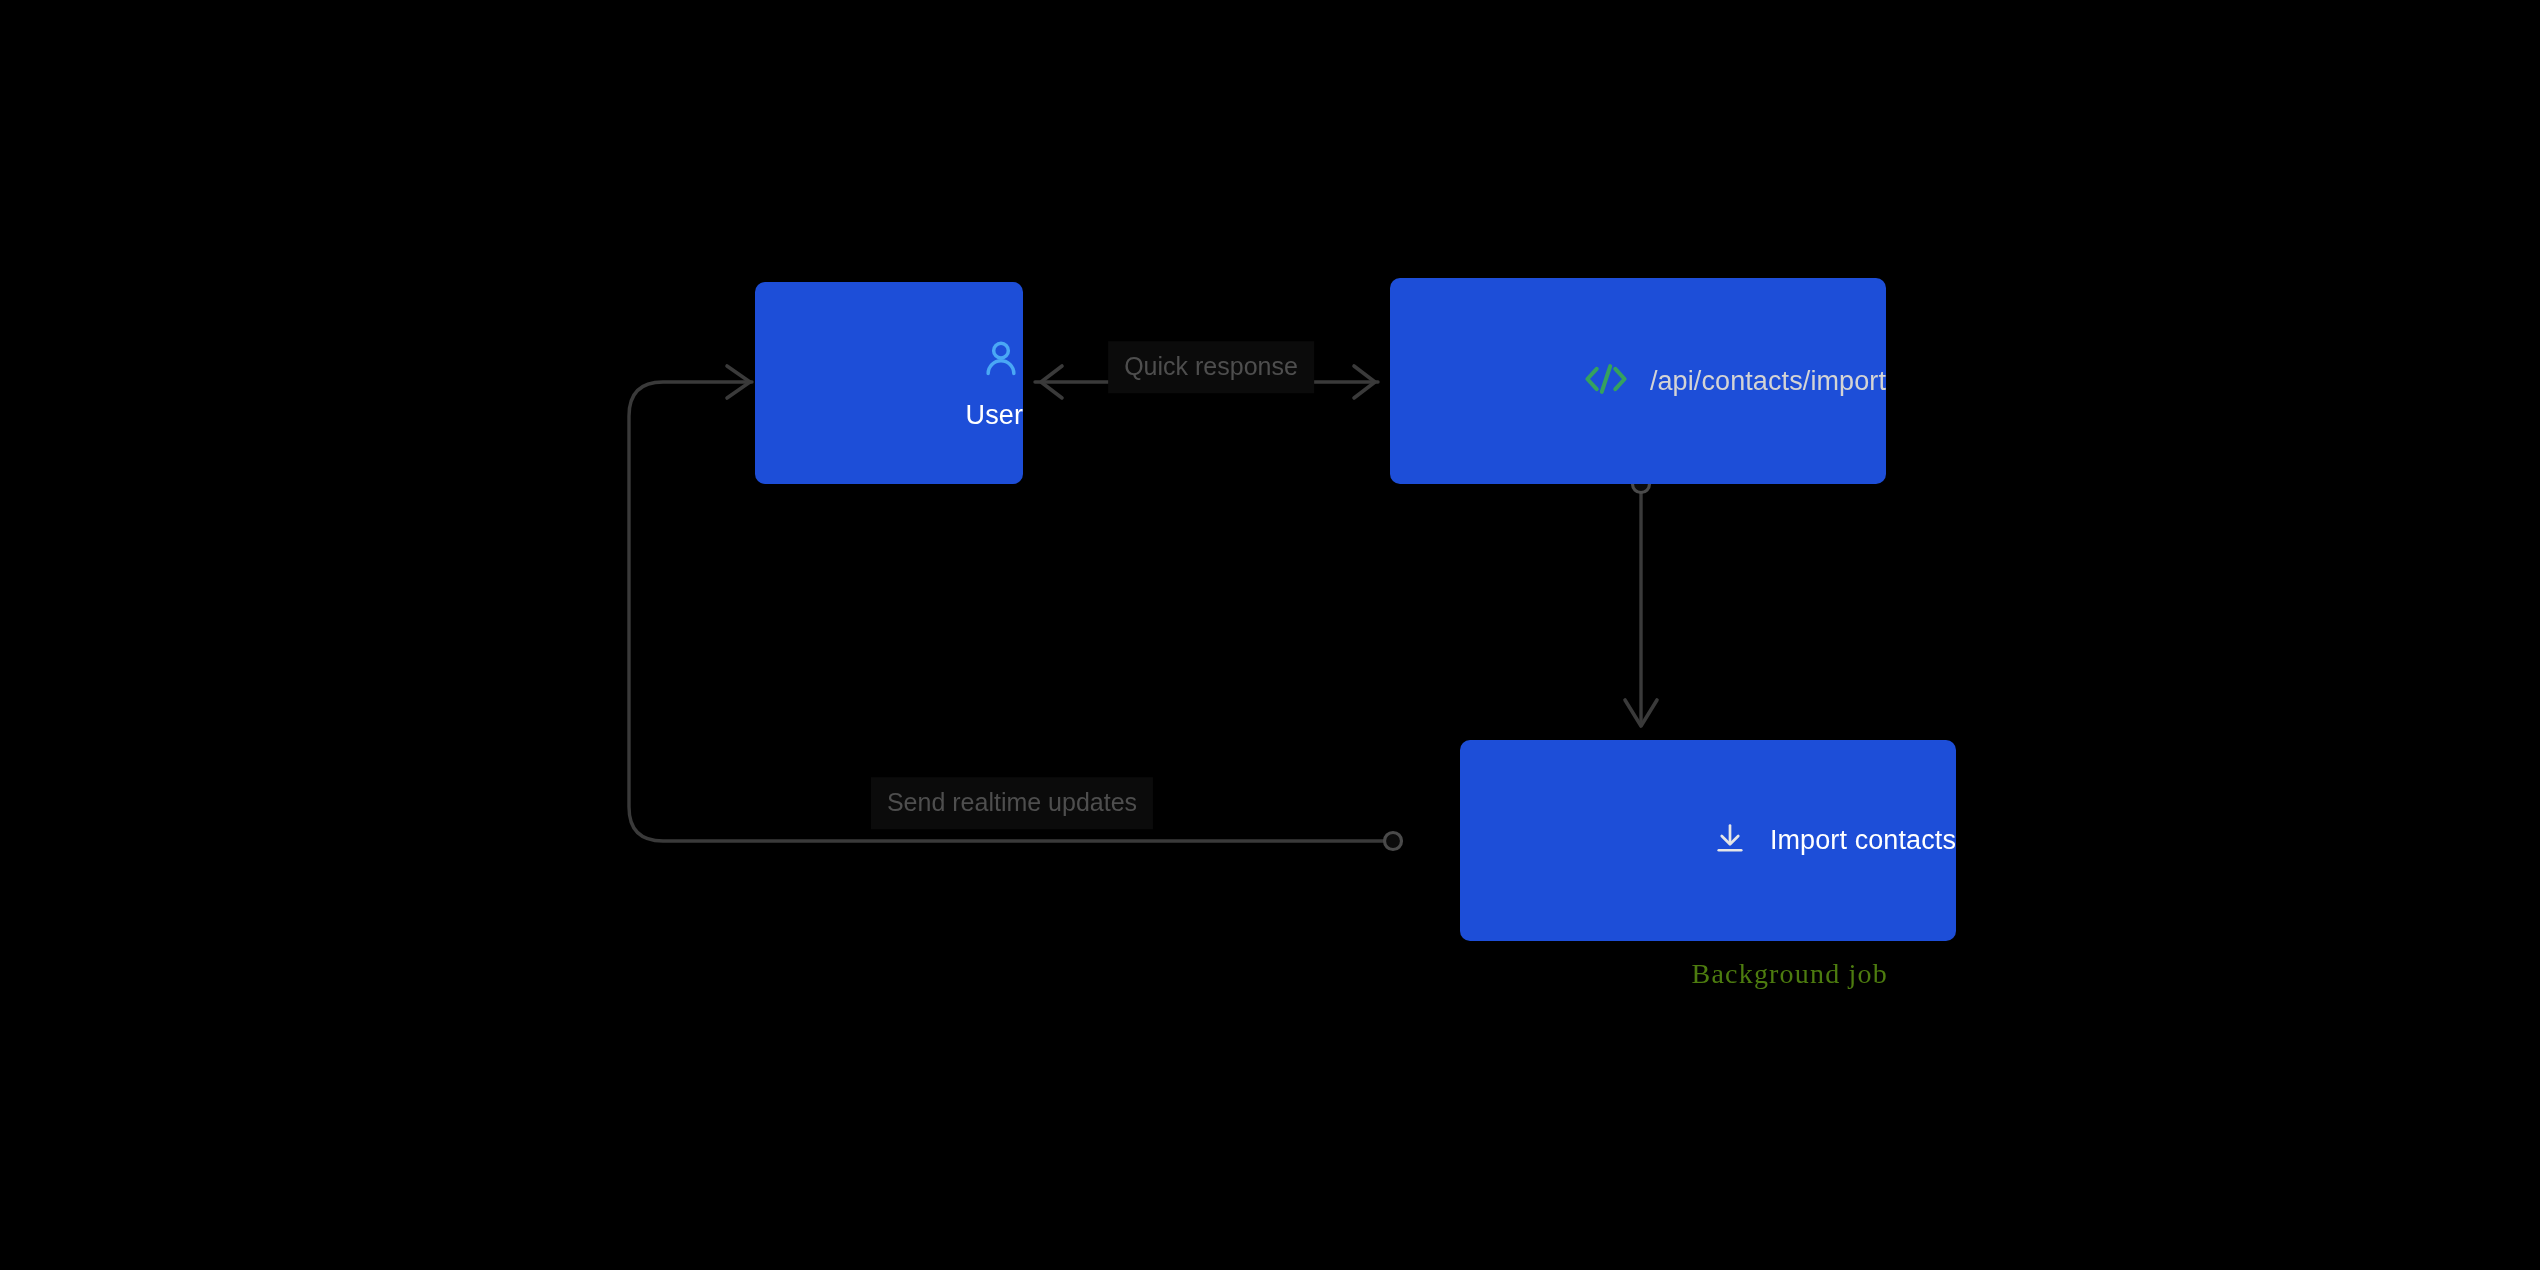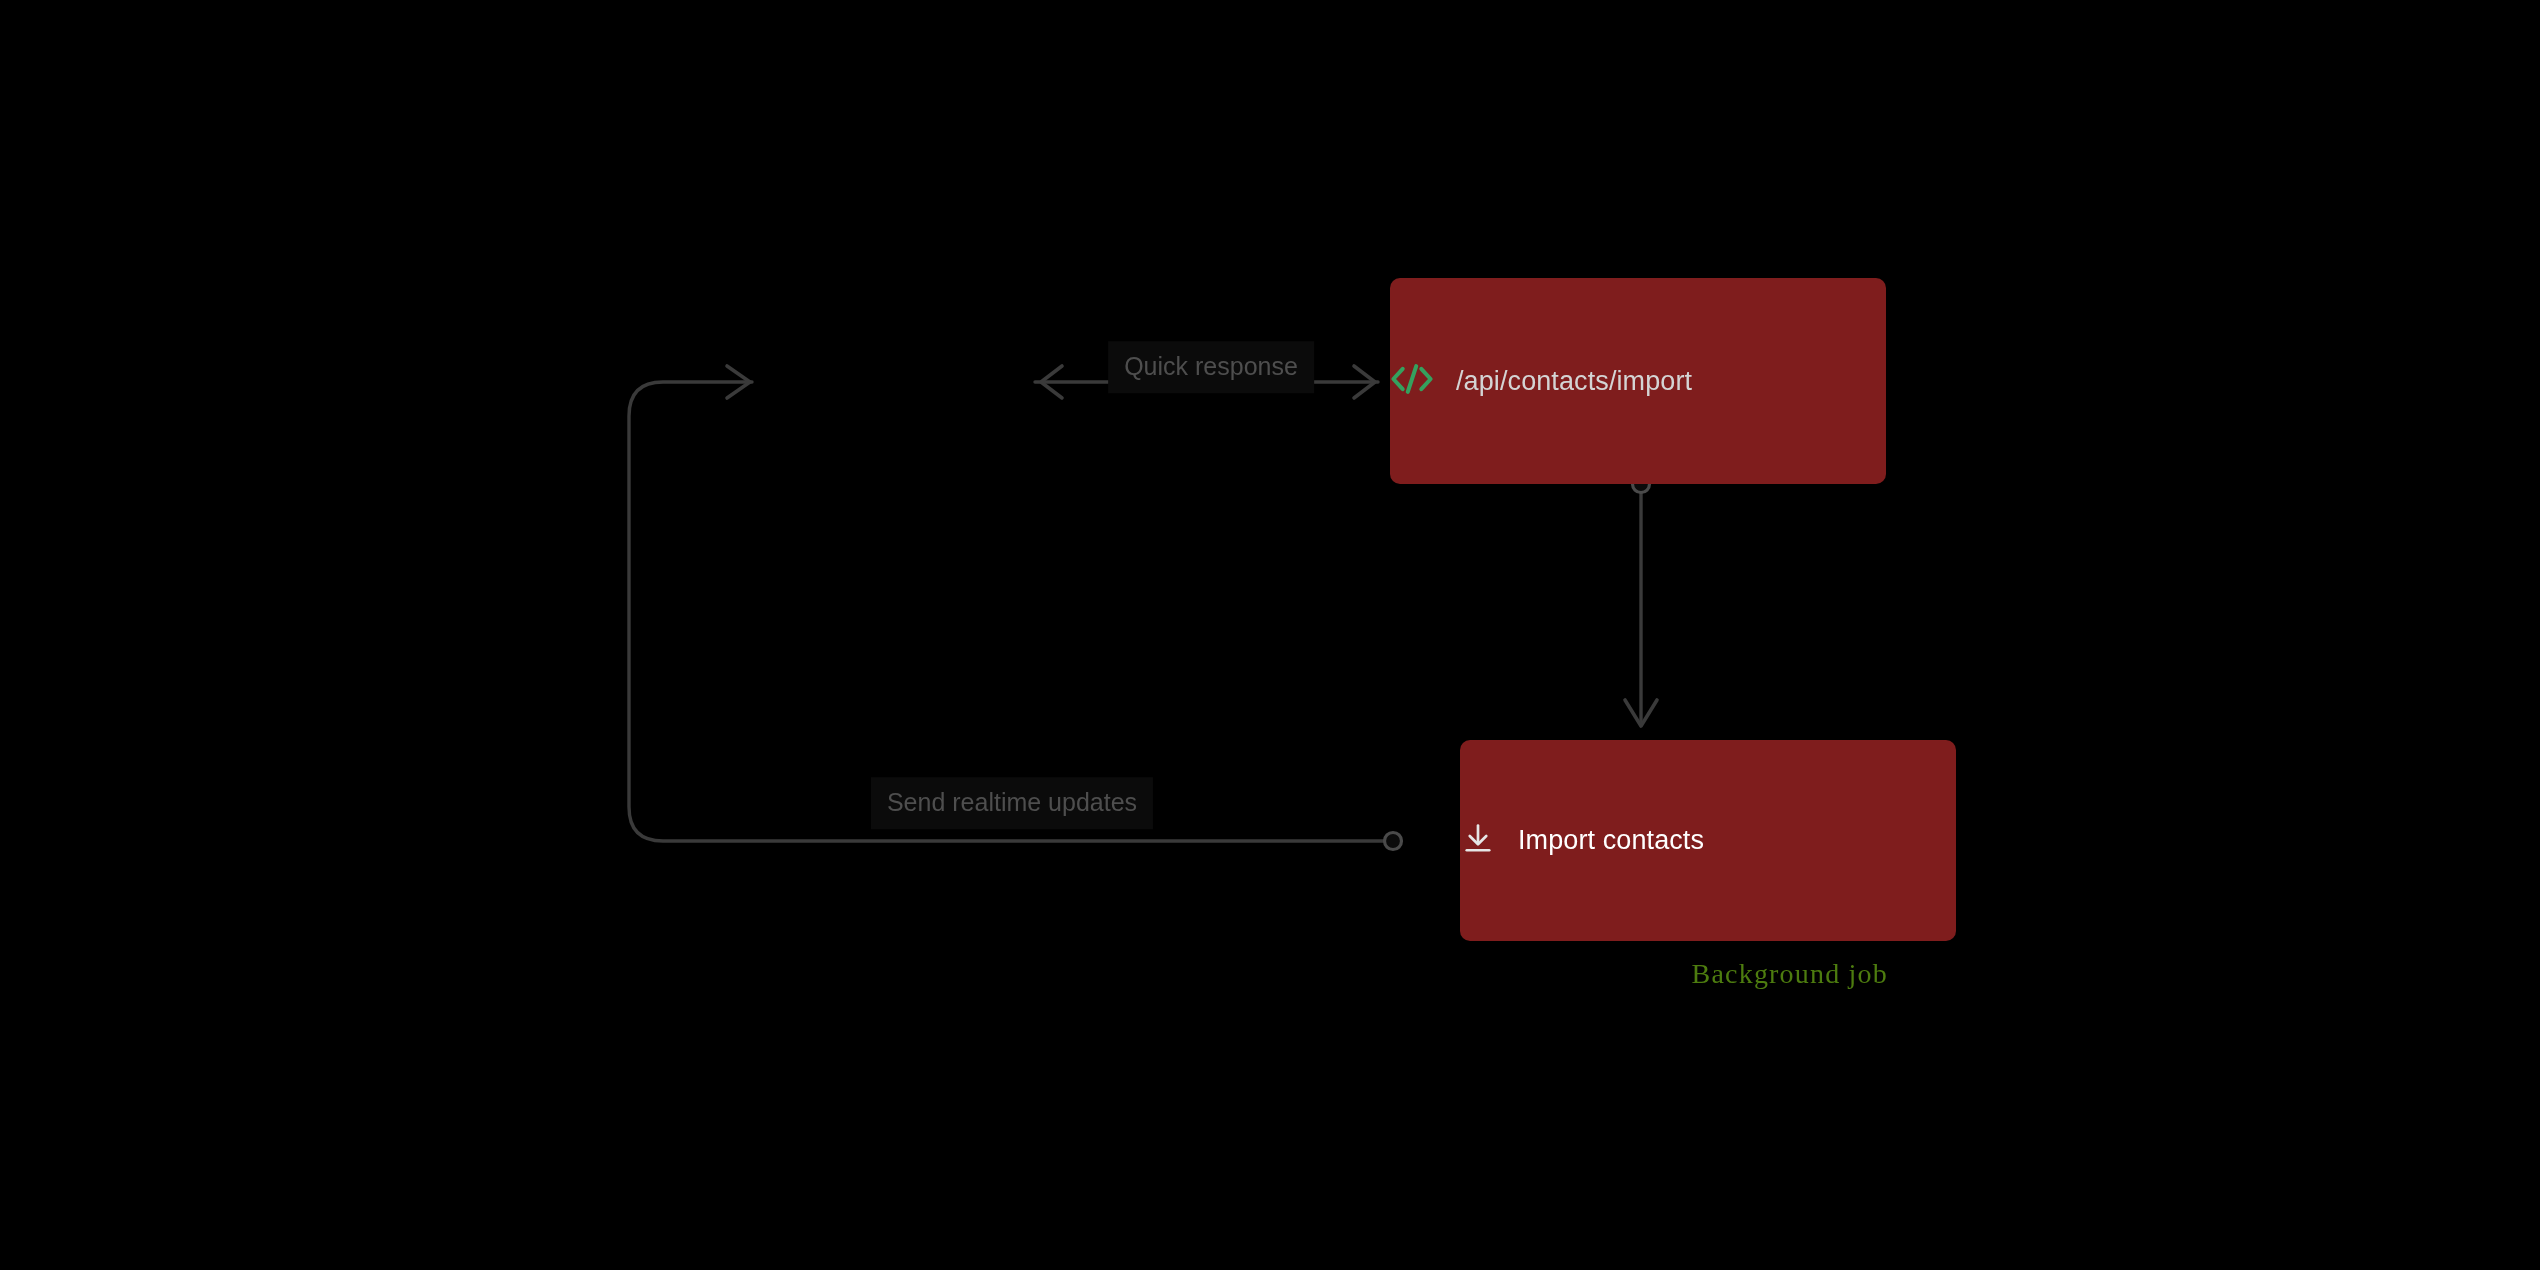--- a/index.html
+++ b/index.html
@@ -22,25 +22,25 @@
     background: #000000;
   }
   .edges-layer {
     position: absolute;
     left: 0; top: 0;
     width: 2540px;
     height: 1270px;
   }
   .node {
     position: absolute;
-    background: #7f1d1d;
+    background: #1d4ed8;
     border-radius: 10px;
     display: flex;
     flex-direction: column;
-    align-items: flex-start;
+    align-items: flex-end;
     justify-content: center;
     box-sizing: border-box;
   }
   .node-row {
     display: flex;
     flex-direction: row;
     align-items: center;
     justify-content: center;
     gap: 22px;
   }
@@ -129,20 +129,29 @@
 
       <g>
         <path d="M 1385 841 L 663 841 Q 629 841 629 807 L 629 416 Q 629 382 663 382 L 752 382"></path>
         <polyline points="727,366 750,382 727,398" stroke-width="3.6"></polyline>
         <circle cx="1393" cy="841" r="8.5" fill="#0b0b0b" stroke="#4a4a4a" stroke-width="3.2"></circle>
       </g>
 
     </g>
   </svg>
 
+  <div class="node" id="node-user">
+    <span class="icon-wrap">
+      <svg width="44" height="44" viewBox="0 0 24 24" fill="none" stroke="#4aa8f5" stroke-width="1.9" stroke-linecap="round" stroke-linejoin="round">
+        <circle cx="12" cy="8" r="4"></circle>
+        <path d="M5 20.5a7 7 0 0 1 14 0"></path>
+      </svg>
+    </span>
+    <span class="node-label">User</span>
+  </div>
 
   <div class="node" id="node-api">
     <div class="node-row">
       <span class="icon-wrap">
         <svg width="44" height="34" viewBox="0 0 26 20" fill="none" stroke="#35a15e" stroke-width="2.4" stroke-linecap="round" stroke-linejoin="round">
           <polyline points="7.5,4 2,10 7.5,16"></polyline>
           <polyline points="18.5,4 24,10 18.5,16"></polyline>
           <line x1="15.5" y1="2.4" x2="10.5" y2="17.6"></line>
         </svg>
       </span>

